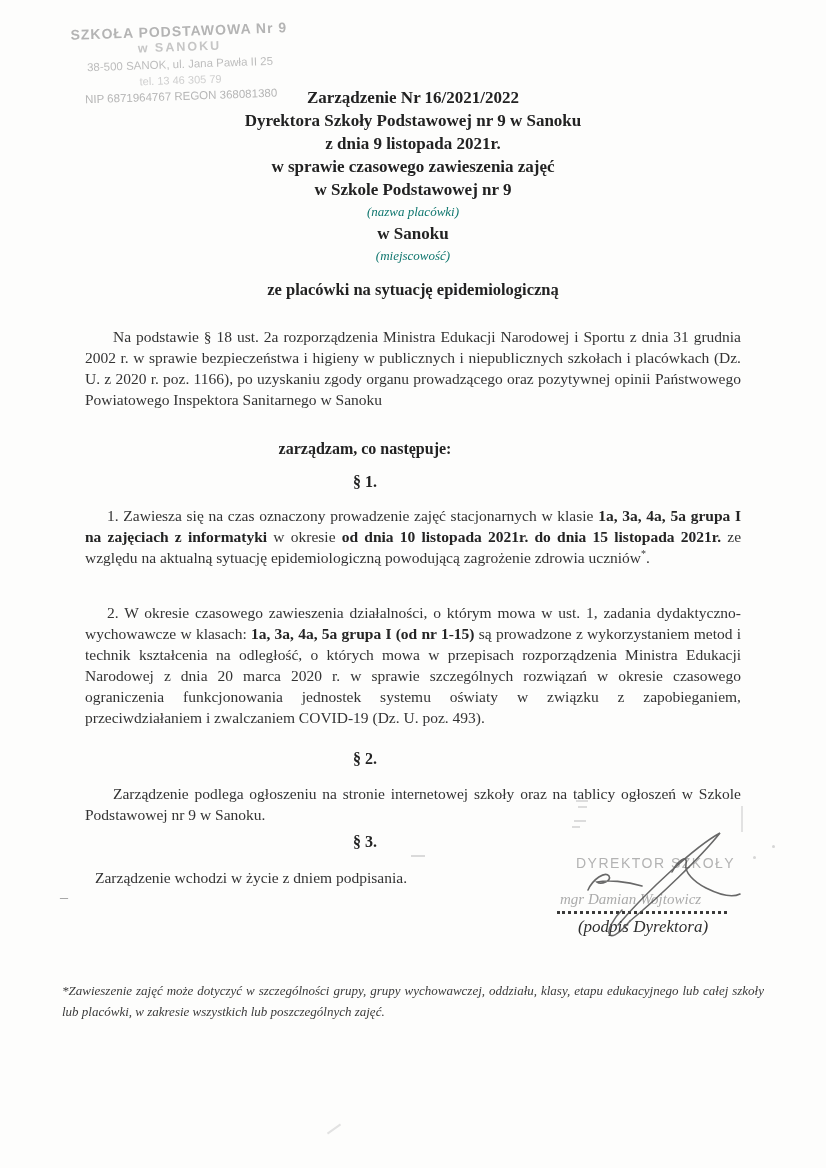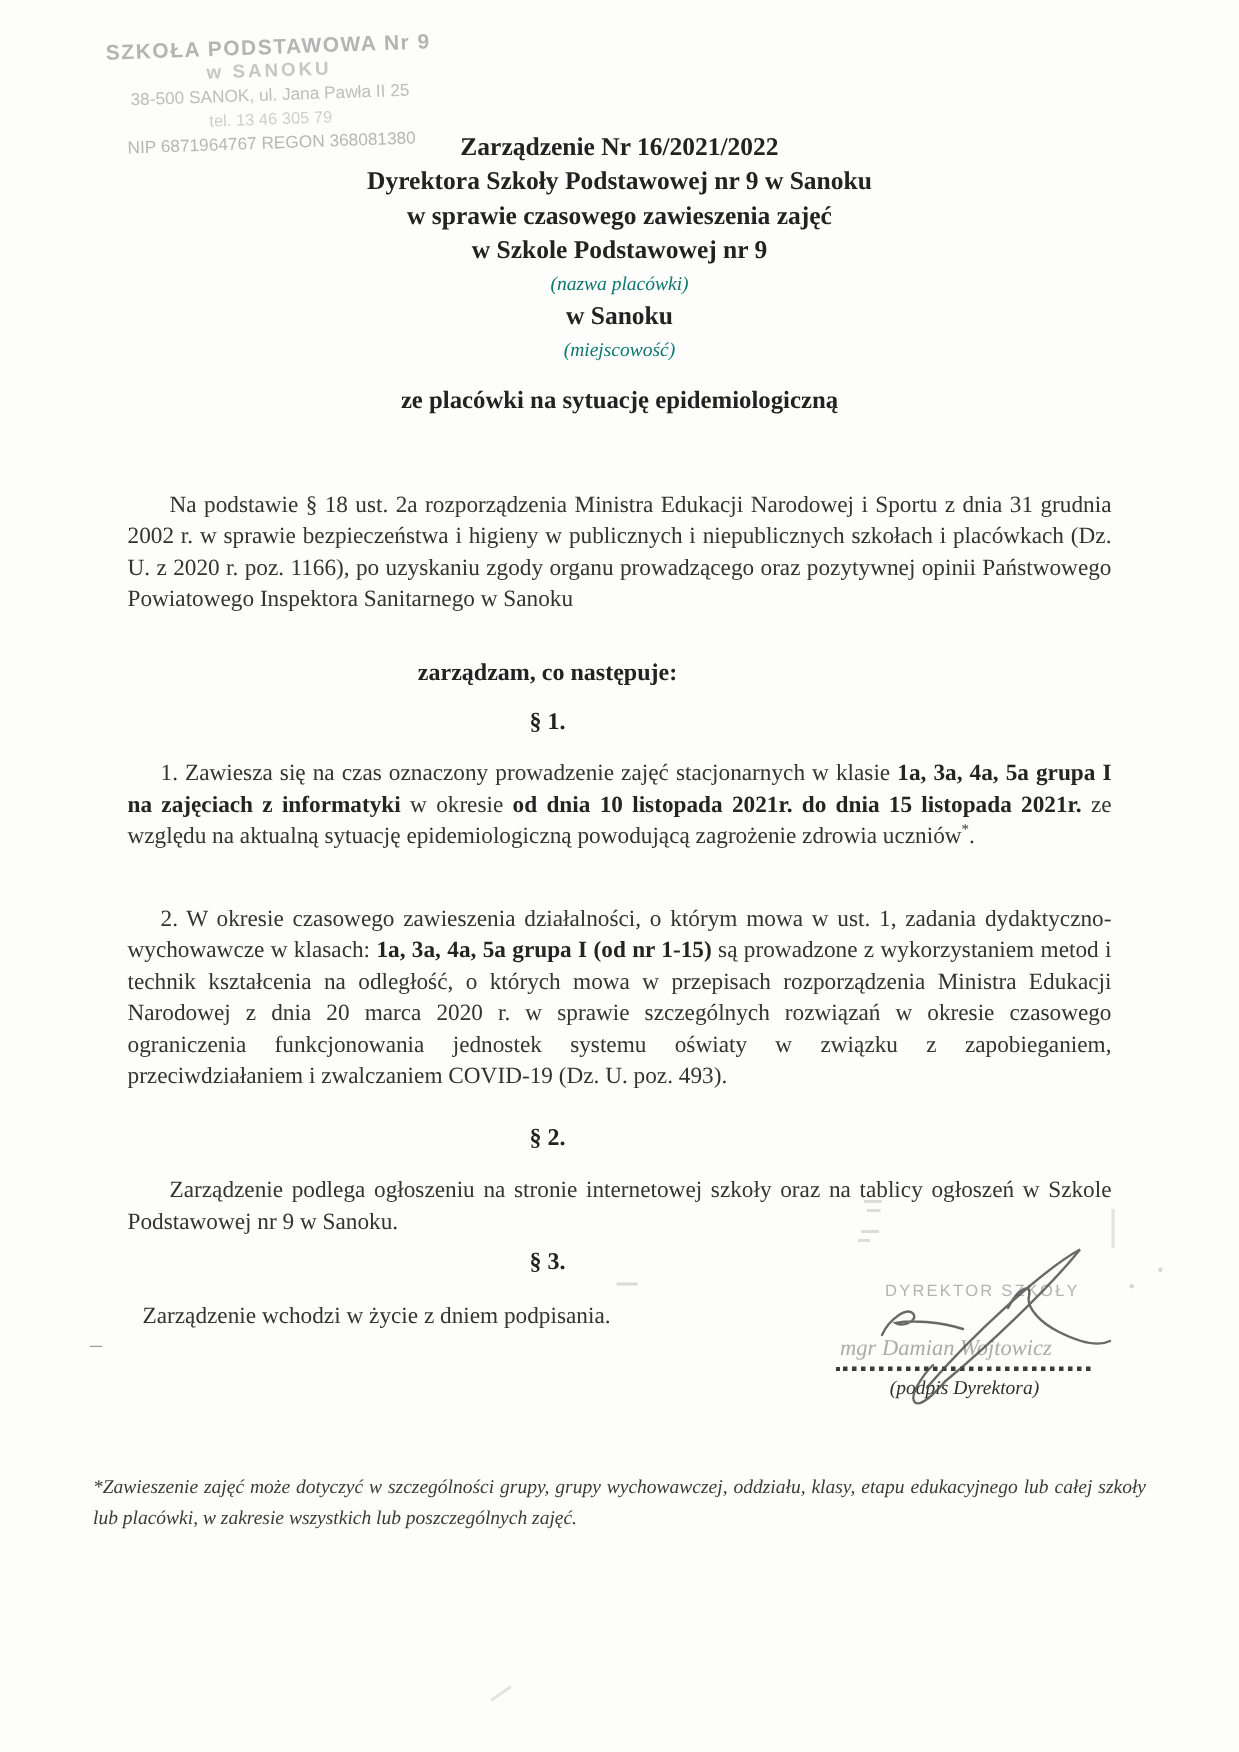--- a/index.html
+++ b/index.html
@@ -42,32 +42,32 @@
   .b{font-weight:bold;color:#242424;}
   .sup{vertical-align:super;font-size:10px;line-height:0;}
   .center-head{
     position:absolute;left:0;width:730px;text-align:center;
     font-weight:bold;font-size:16px;color:#222;
   }
   
   .s3dash{position:absolute;left:60px;top:888px;font-size:16px;color:#9a9a9a;}
   
   .sig-stamp-title{
-    position:absolute;left:590px;top:855px;
+    position:absolute;left:576px;top:855px;
     font-family:"Liberation Sans", sans-serif;
-    font-size:11px;letter-spacing:1.5px;color:#b3b3b3;
+    font-size:14px;letter-spacing:1.5px;color:#b3b3b3;
   }
   .sig-stamp-name{
     position:absolute;left:560px;top:891px;
     font-style:italic;font-size:15px;color:#ababab;
   }
   .sig-dotline{position:absolute;left:557px;top:899px;width:170px;height:12px;border-bottom:3px dotted #3a3a3a;}
   .sig-caption{
     position:absolute;left:557px;top:917px;width:172px;text-align:center;
-    font-style:italic;font-size:13px;color:#2e2e2e;
+    font-style:italic;font-size:17px;color:#2e2e2e;
   }
   .sig-svg{position:absolute;left:548px;top:818px;}
   
   .footnote{
     position:absolute;left:62px;top:980px;width:702px;
     font-style:italic;font-size:13px;line-height:21px;
     text-align:justify;color:#3a3a3a;
   }
   
   .art{position:absolute;background:#dcdcdc;}
@@ -83,20 +83,21 @@
     <div class="s1">SZKOŁA PODSTAWOWA Nr 9</div>
     <div class="s2">w SANOKU</div>
     <div class="s3">38-500 SANOK, ul. Jana Pawła II 25</div>
     <div class="s4">tel. 13 46 305 79</div>
     <div class="s5">NIP 6871964767 REGON 368081380</div>
   </div>
 
   <div class="titleblock">
     <div class="tl">Zarządzenie Nr 16/2021/2022</div>
     <div class="tl">Dyrektora Szkoły Podstawowej nr 9 w Sanoku</div>
+    <div class="tl">z dnia 9 listopada 2021r.</div>
     <div class="tl">w sprawie czasowego zawieszenia zajęć</div>
     <div class="tl">w Szkole Podstawowej nr 9</div>
     <div class="tnote">(nazwa placówki)</div>
     <div class="tl">w Sanoku</div>
     <div class="tnote">(miejscowość)</div>
     <div class="treason">ze placówki na sytuację epidemiologiczną</div>
   </div>
 
   <p class="par indent" style="top:326px;margin:0;">Na podstawie § 18 ust. 2a rozporządzenia Ministra Edukacji Narodowej i Sportu z dnia 31 grudnia 2002 r. w sprawie bezpieczeństwa i higieny w publicznych i niepublicznych szkołach i placówkach (Dz. U. z 2020 r. poz. 1166), po uzyskaniu zgody organu prowadzącego oraz pozytywnej opinii Państwowego Powiatowego Inspektora Sanitarnego w Sanoku</p>
 

